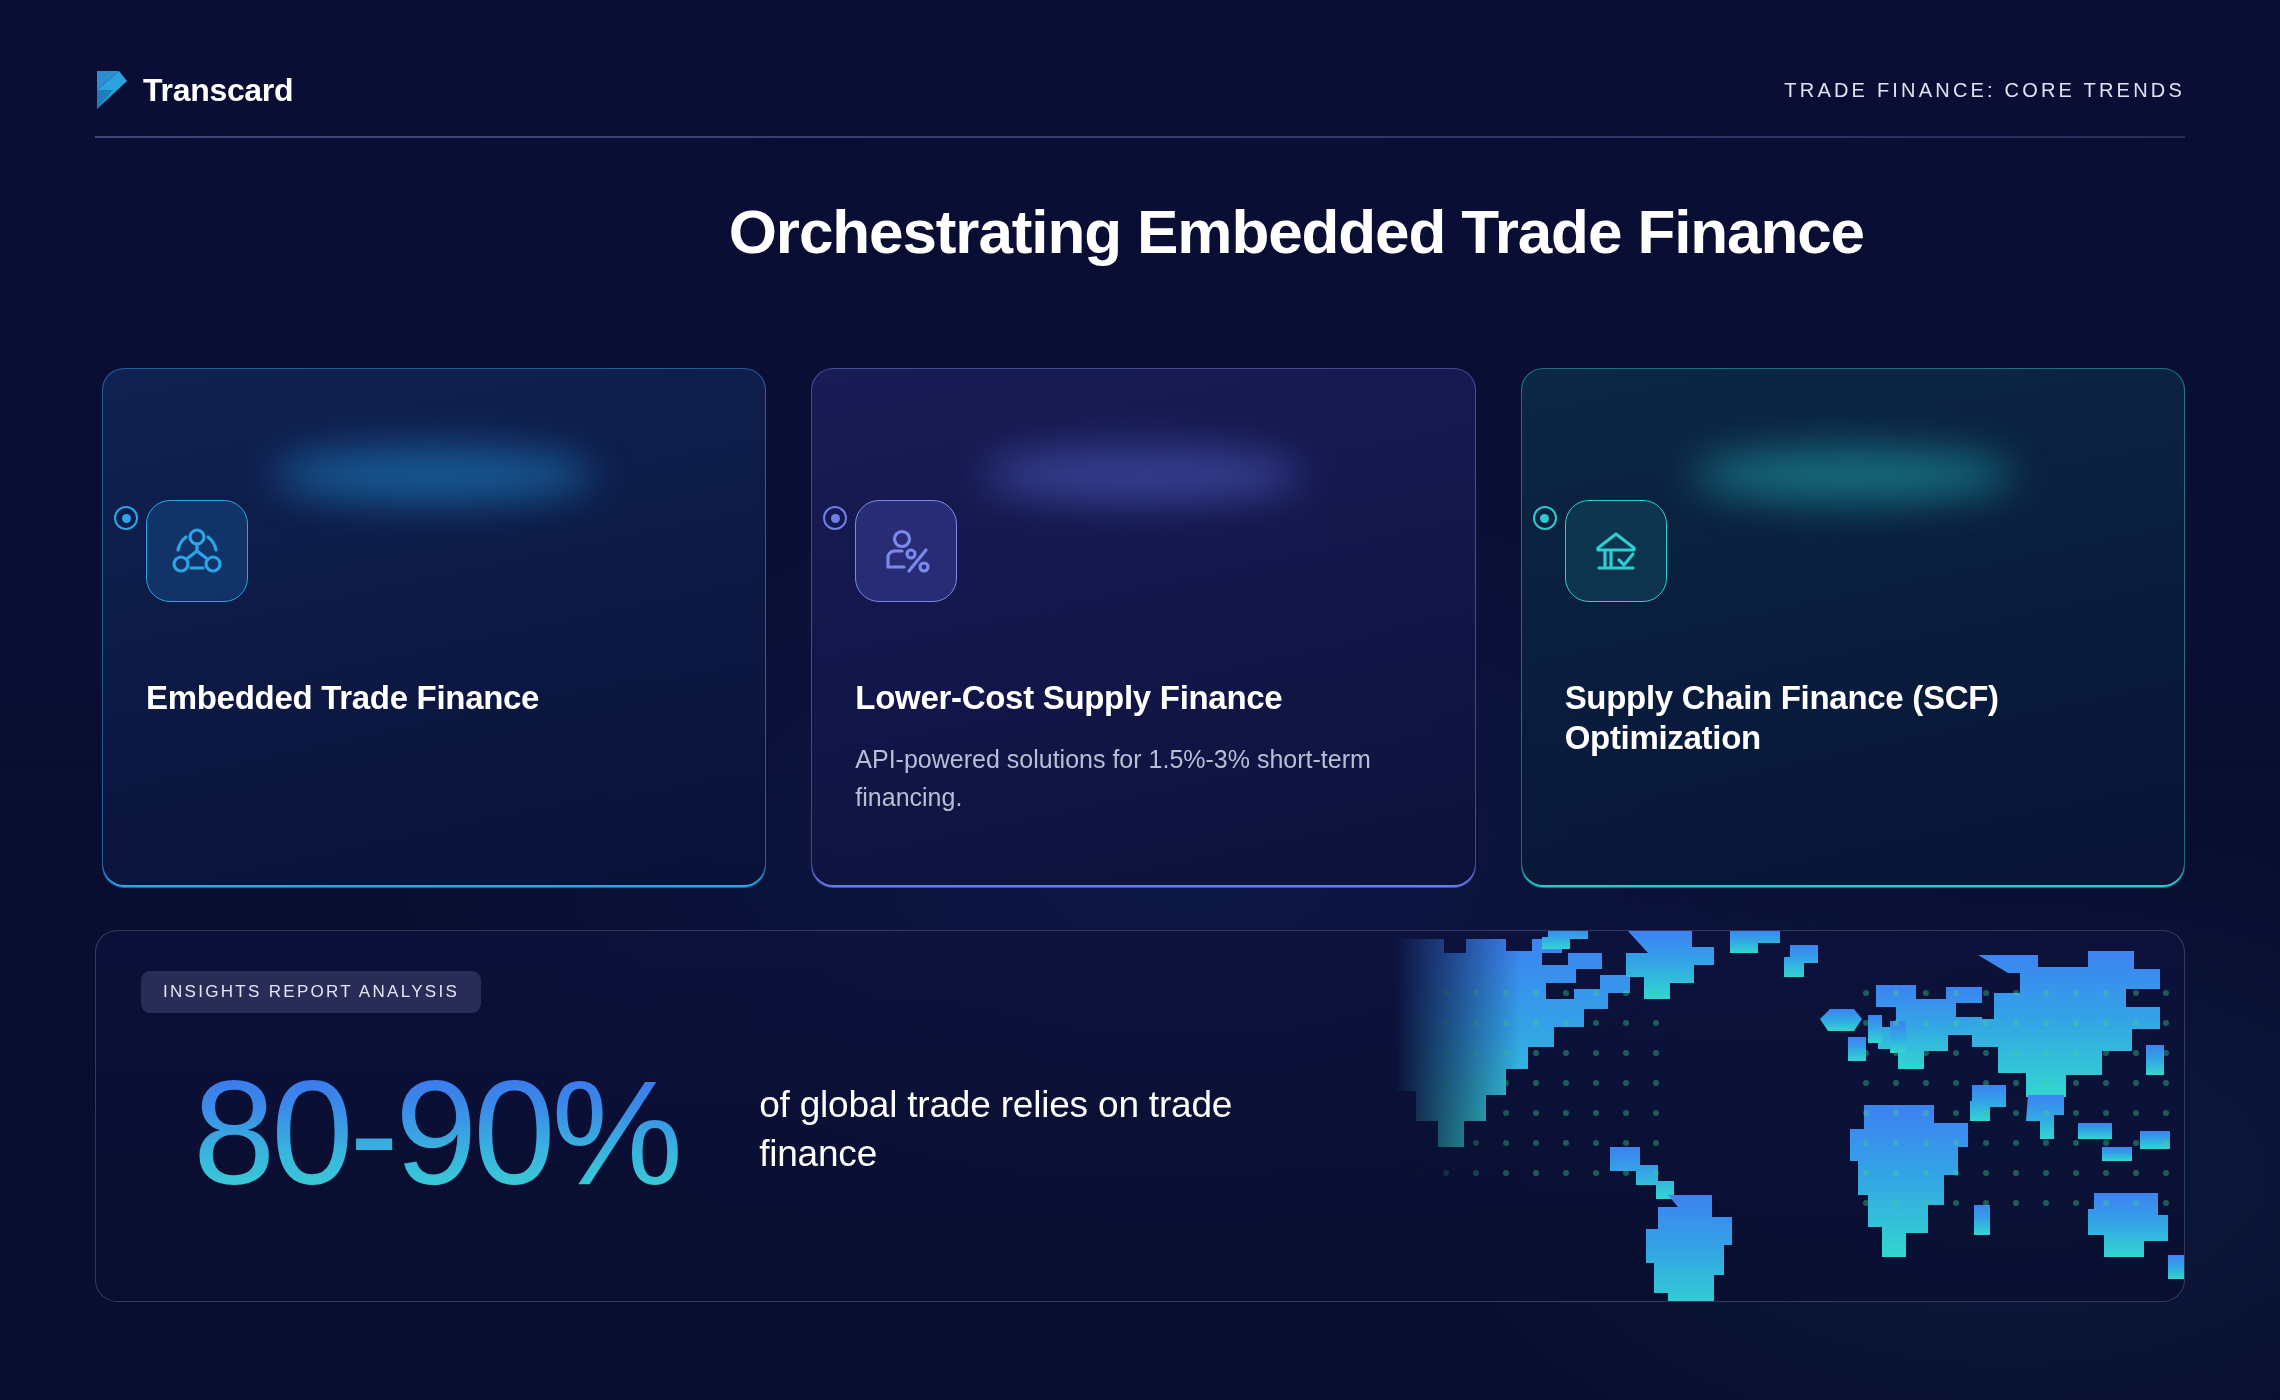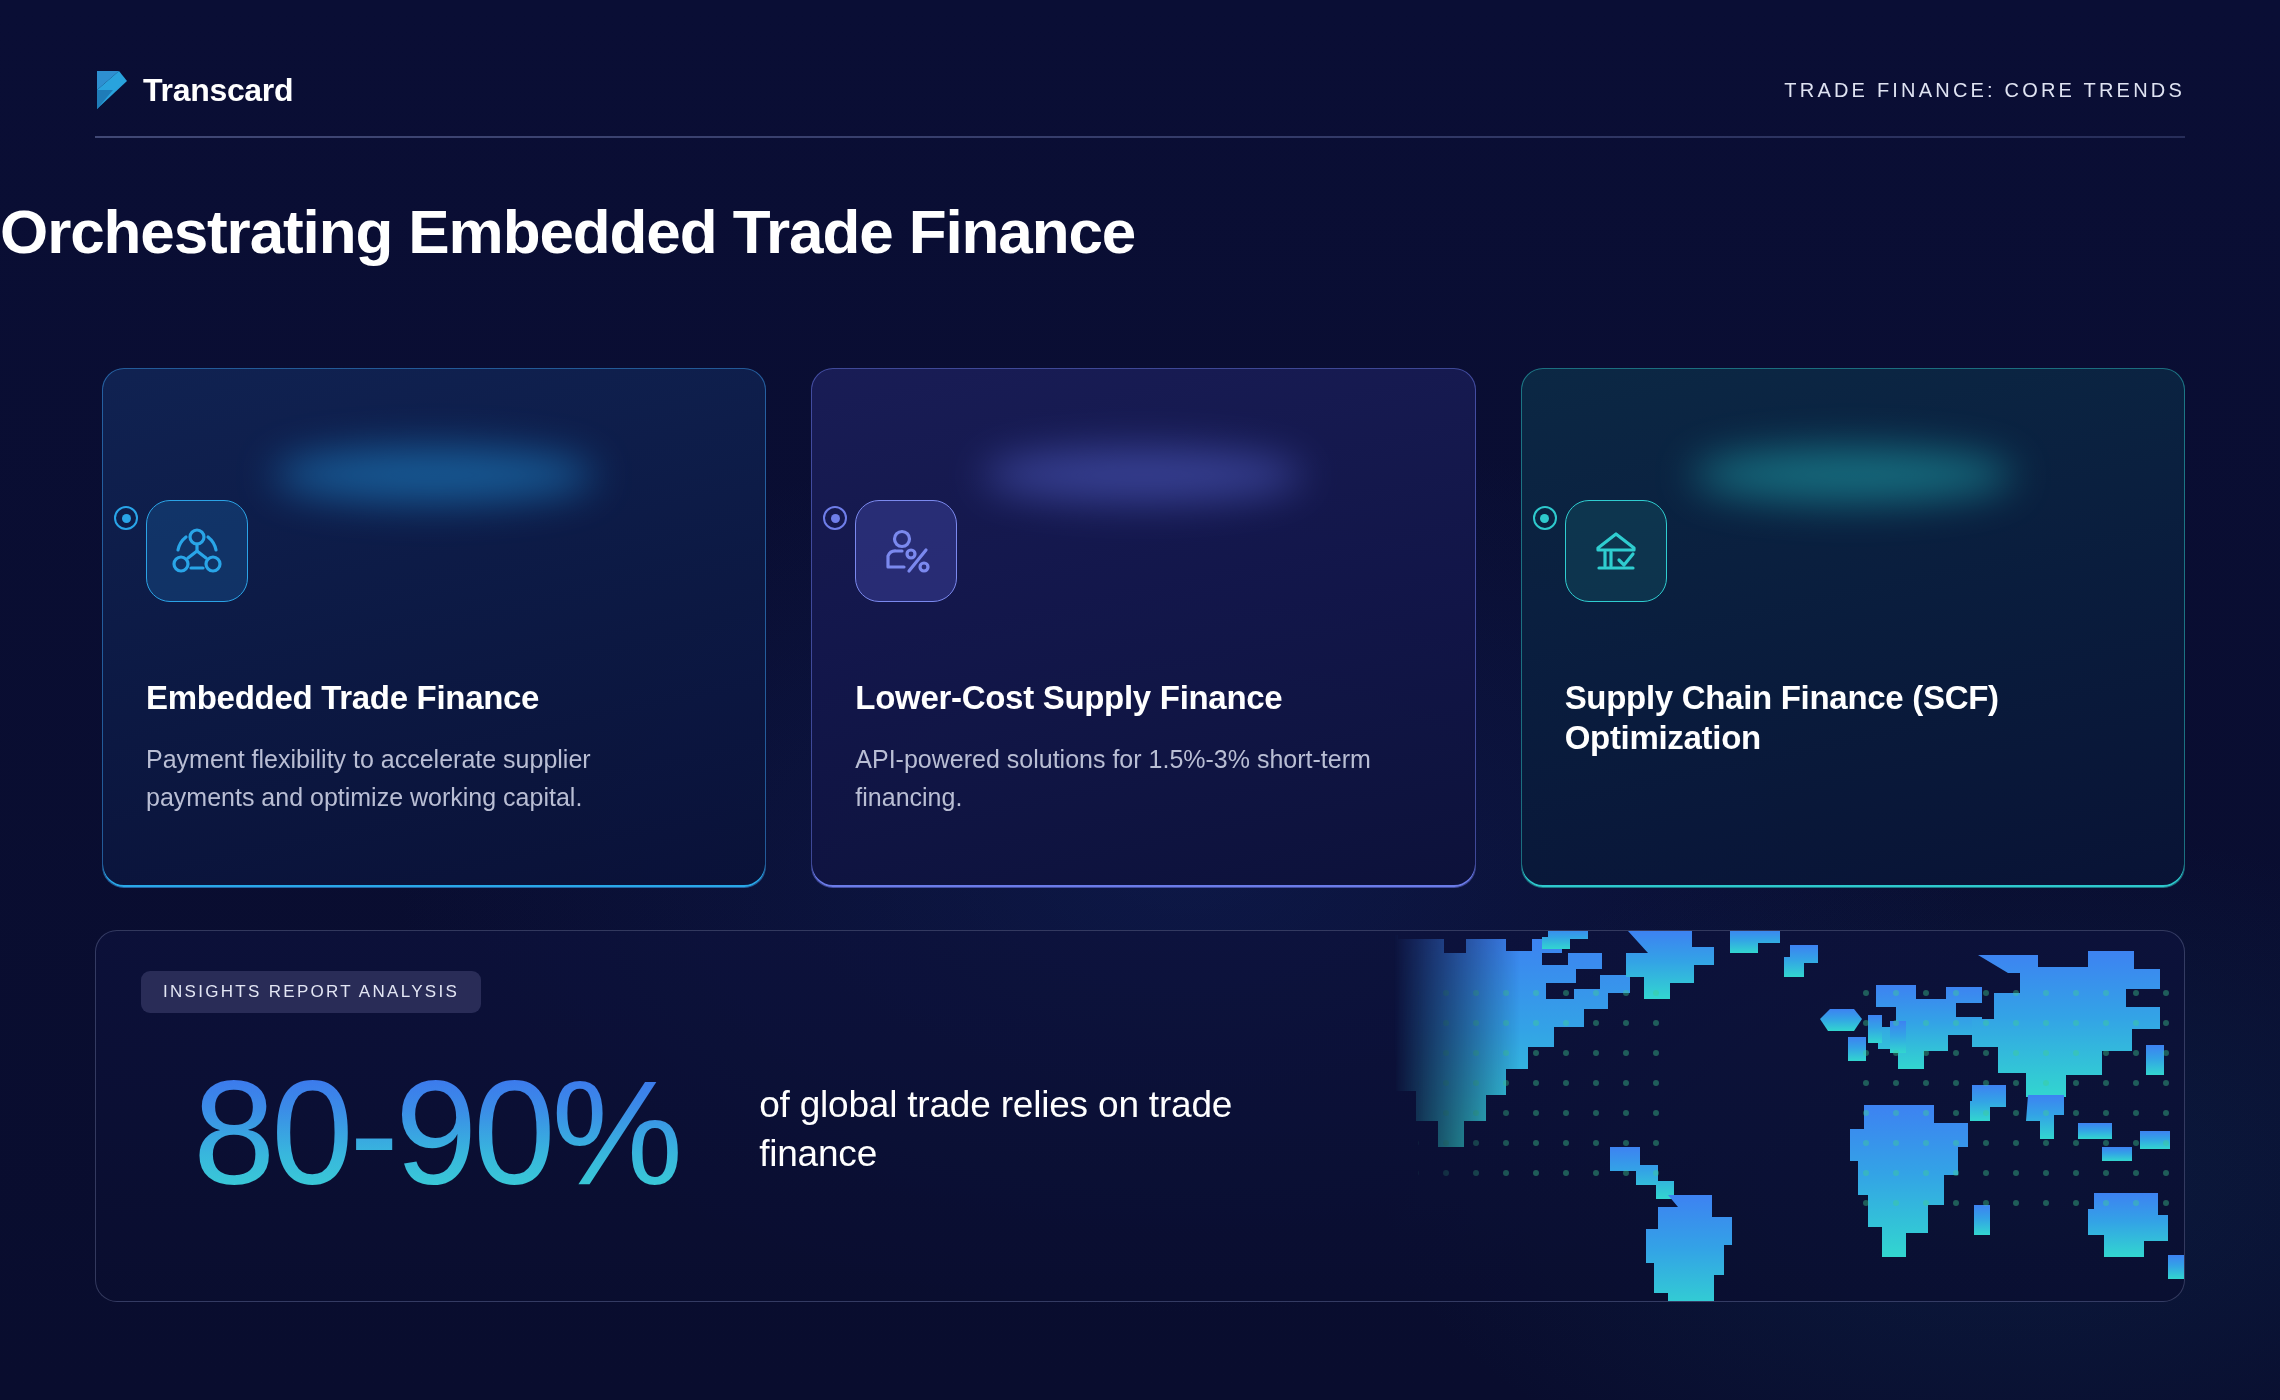--- a/index.html
+++ b/index.html
@@ -33,21 +33,21 @@
     white-space:nowrap;
   }
   .header-rule{
     position:absolute; left:0; top:96px; width:2090px; height:2px;
     background:linear-gradient(90deg,#4a5280 0%,#3b4372 55%,#2c3360 100%);
     opacity:.85;
   }
 
   
   .page-title{
-    position:absolute; left:0; top:196px; width:1864px; text-align:left;
+    position:absolute; left:0; top:196px; width:1864px; text-align:right;
     font-size:62px; font-weight:700; letter-spacing:-1.1px; color:#ffffff;
   }
 
   
   .cards{ position:absolute; left:95px; top:368px; width:2090px; height:520px;
           display:flex; gap:38px; }
   .card{
     position:relative; flex:1 1 0; border-radius:22px; padding:54px 44px;
     display:flex; flex-direction:column;
     overflow:visible;
@@ -181,21 +181,20 @@
         <circle cx="12" cy="41" r="7"></circle>
         <circle cx="44" cy="41" r="7"></circle>
         <path d="M28 21 L28 28 L19 35"></path>
         <path d="M28 28 L37 35"></path>
         <path d="M22 45 L34 45"></path>
         <path d="M9 27 A22 22 0 0 1 17 14"></path>
         <path d="M47 27 A22 22 0 0 0 39 14"></path>
       </svg>
     </div>
     <h2 class="card-title">Embedded Trade Finance</h2>
-    <p class="card-body">Payment flexibility to accelerate supplier payments and optimize working capital.</p>
   </div>
 
   <div class="card c2">
     <div class="card-inner"></div>
     <div class="card-glow"></div>
     <div class="dot-badge">
         <i></i>
       </div>
     <div class="icon-tile">
       <svg width="56" height="56" viewBox="0 0 56 56" fill="none" stroke="#7b89ee" stroke-width="3.2" stroke-linecap="round" stroke-linejoin="round">

